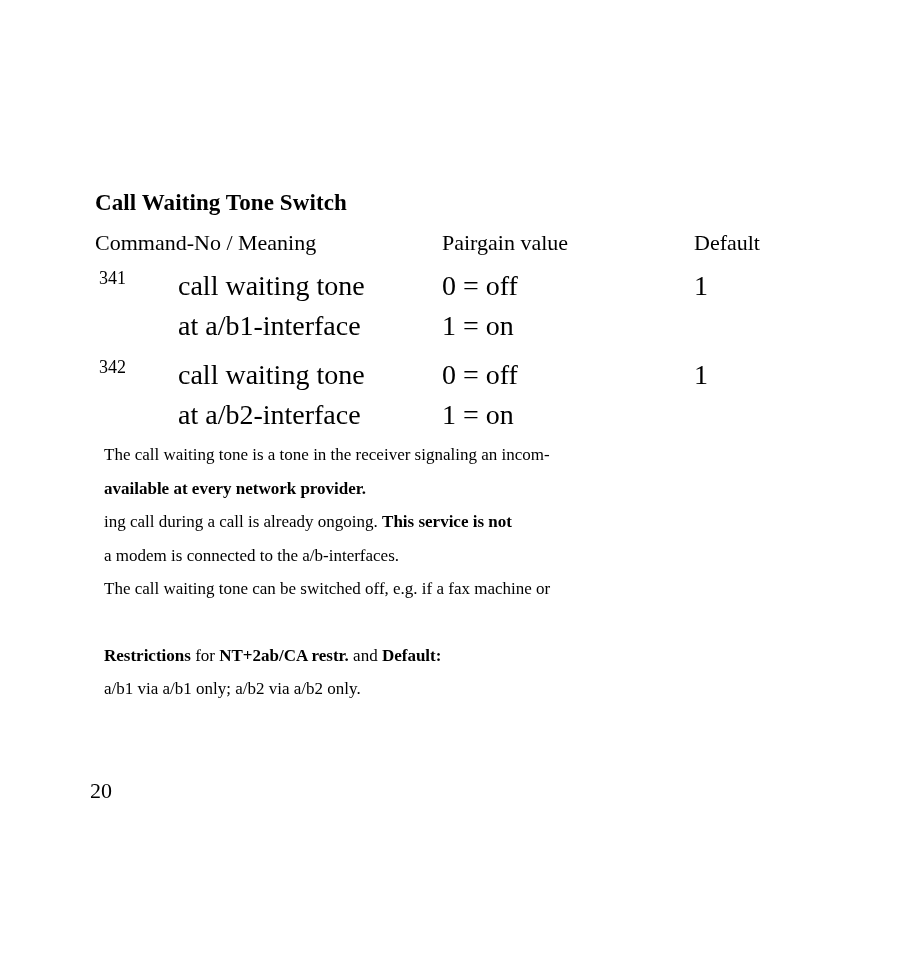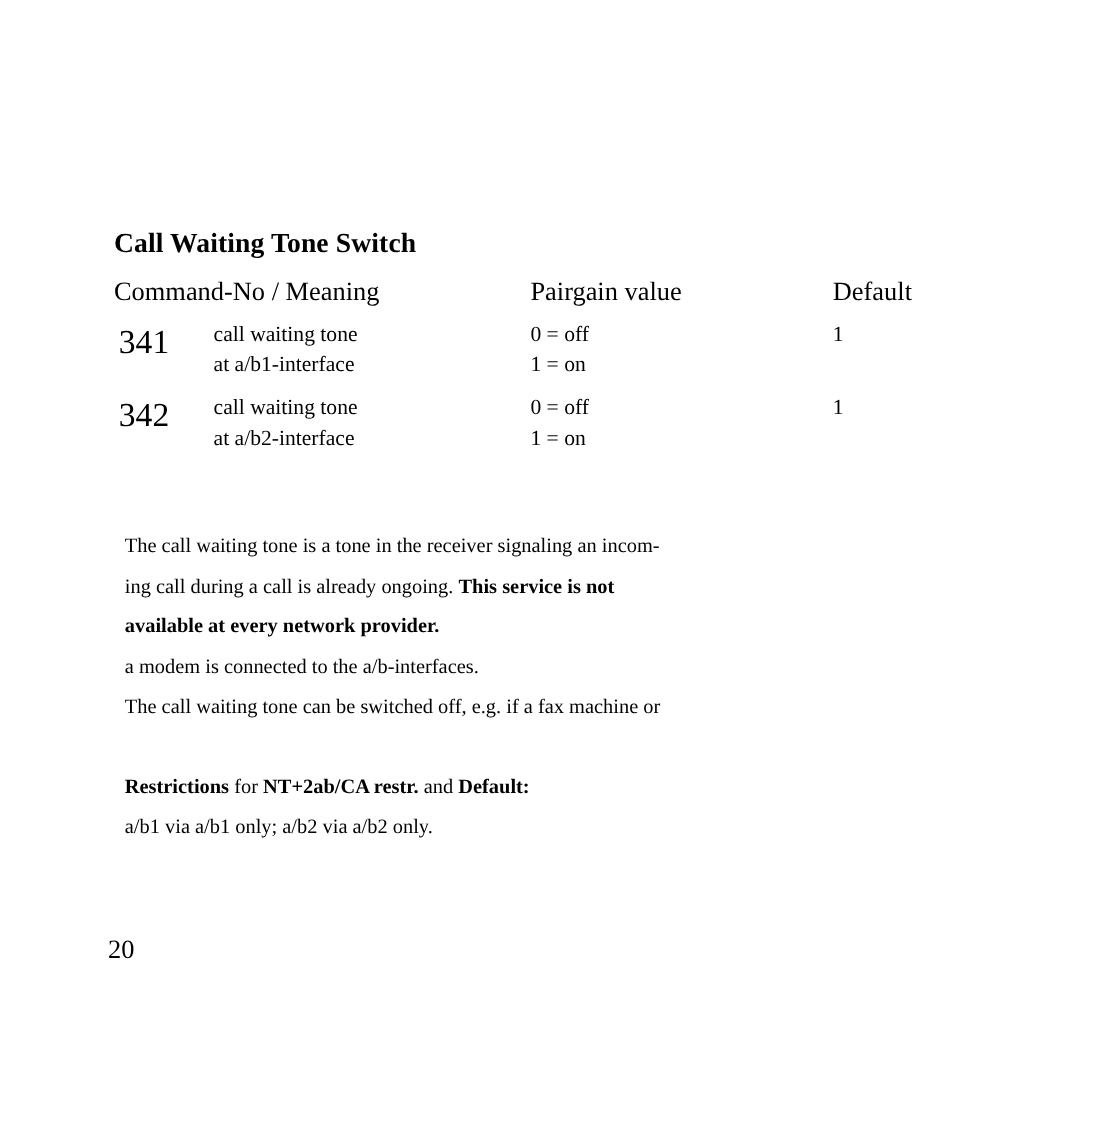--- a/index.html
+++ b/index.html
@@ -63,25 +63,25 @@
   
   .hdr-cell {
     padding: 3px 0 4px 8px !important;
     font-size: 22px;
     white-space: nowrap;
   }
 
   
   .num-cell {
     padding: 4px 0 6px 12px !important;
-    font-size: 28px;
+    font-size: 18px;
   }
   .body-cell {
     padding: 4px 0 6px 8px !important;
-    font-size: 18px;
+    font-size: 28px;
   }
   .body-cell .ln { display: block; white-space: nowrap; }
 
   
   .col-num    { width: 83px; }
   .col-mean   { width: 264px; }
   .col-param  { width: 252px; }
   .col-def    { width: 139px; }
 
   
@@ -158,22 +158,22 @@
           <td class="body-cell rule-thin-bot">1</td>
         </tr>
       </tbody>
     </table>
   </div>
 
   <div class="content">
 
     <p class="para">
       <span class="ln">The call waiting tone is a tone in the receiver signaling an incom-</span>
+      <span class="ln b">available at every network provider.</span>
       <span class="ln"><span>ing call during a call is already ongoing. </span><span class="b">This service is not</span></span>
-      <span class="ln b">available at every network provider.</span>
     </p>
 
 
     <p class="para">
       <span class="ln">a modem is connected to the a/b-interfaces.</span>
       <span class="ln">The call waiting tone can be switched off, e.g. if a fax machine or</span>
     </p>
 
     <div class="gap"></div>
 

